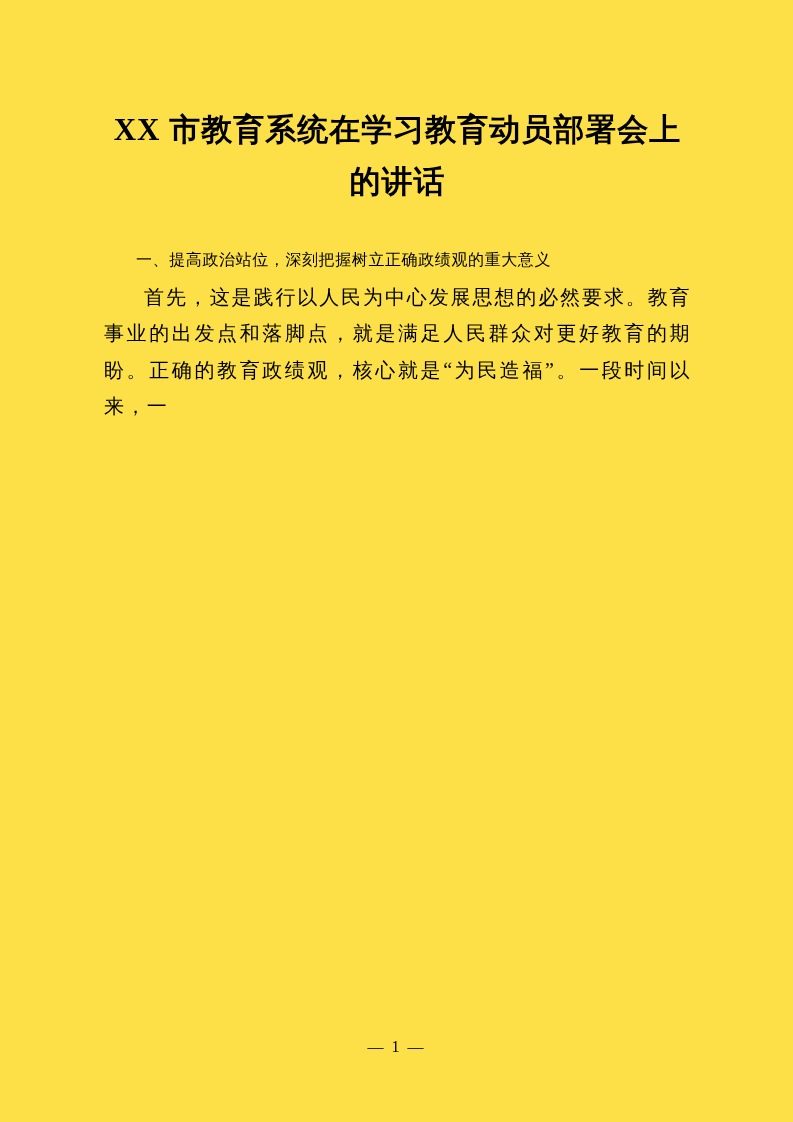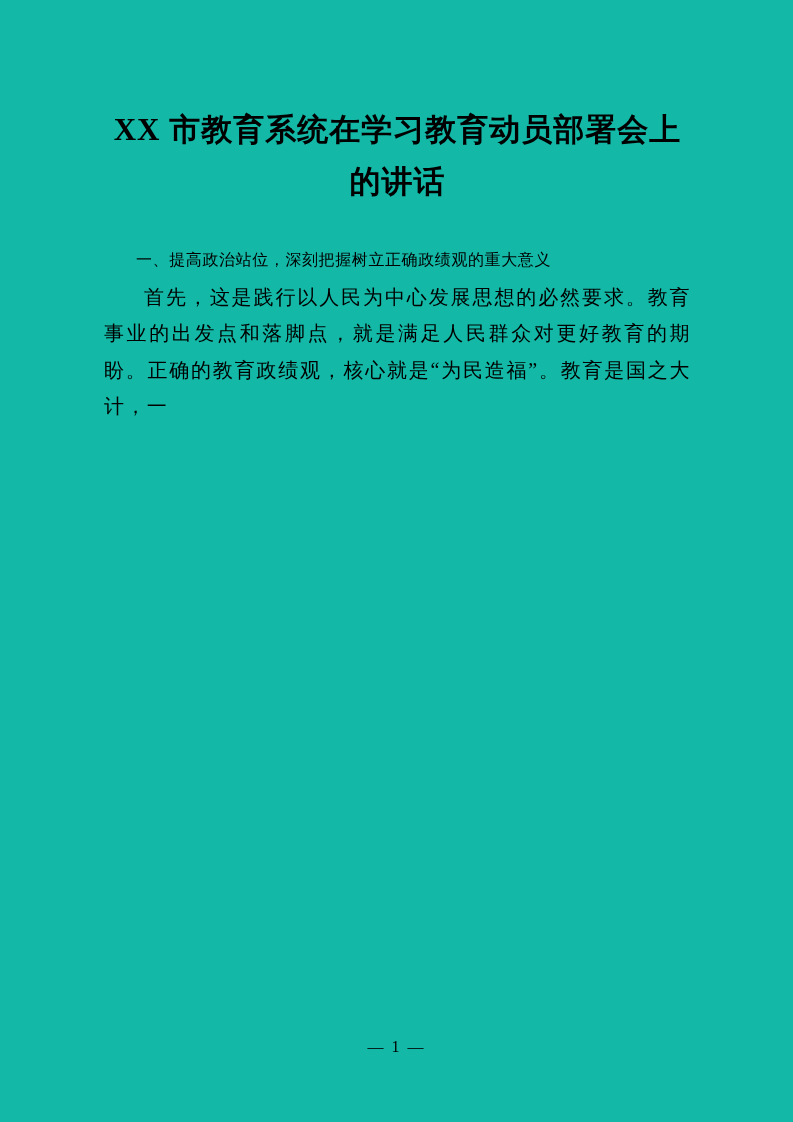--- a/index.html
+++ b/index.html
@@ -4,21 +4,21 @@
 <style>
   * { margin: 0; padding: 0; box-sizing: border-box; }
   html, body { background: #ffffff; }
   body { font-family: "Liberation Serif", serif; }
 
   .page {
     position: relative;
     width: 793px;
     height: 1122px;
     margin: 0 auto;
-    background: #14b8a6;
+    background: #fde047;
     color: #000000;
     overflow: hidden;
   }
 
   .content {
     position: absolute;
     left: 104px;
     right: 102px;
     top: 104px;
   }
@@ -79,18 +79,18 @@
 <div class="page">
   <div class="content">
 
     <h1 class="doc-title">XX 市教育系统在学习教育动员部署会上的讲话</h1>
 
 
 
     <h2 class="section-heading">一、提高政治站位，深刻把握树立正确政绩观的重大意义</h2>
 
 
-    <p class="body-text para">首先，这是践行以人民为中心发展思想的必然要求。教育事业的出发点和落脚点，就是满足人民群众对更好教育的期盼。正确的教育政绩观，核心就是“为民造福”。教育是国之大计，一</p>
+    <p class="body-text para">首先，这是践行以人民为中心发展思想的必然要求。教育事业的出发点和落脚点，就是满足人民群众对更好教育的期盼。正确的教育政绩观，核心就是“为民造福”。一段时间以来，一</p>
 
   </div>
 
   <div class="page-footer">— 1 —</div>
 </div>
 
 </body></html>

